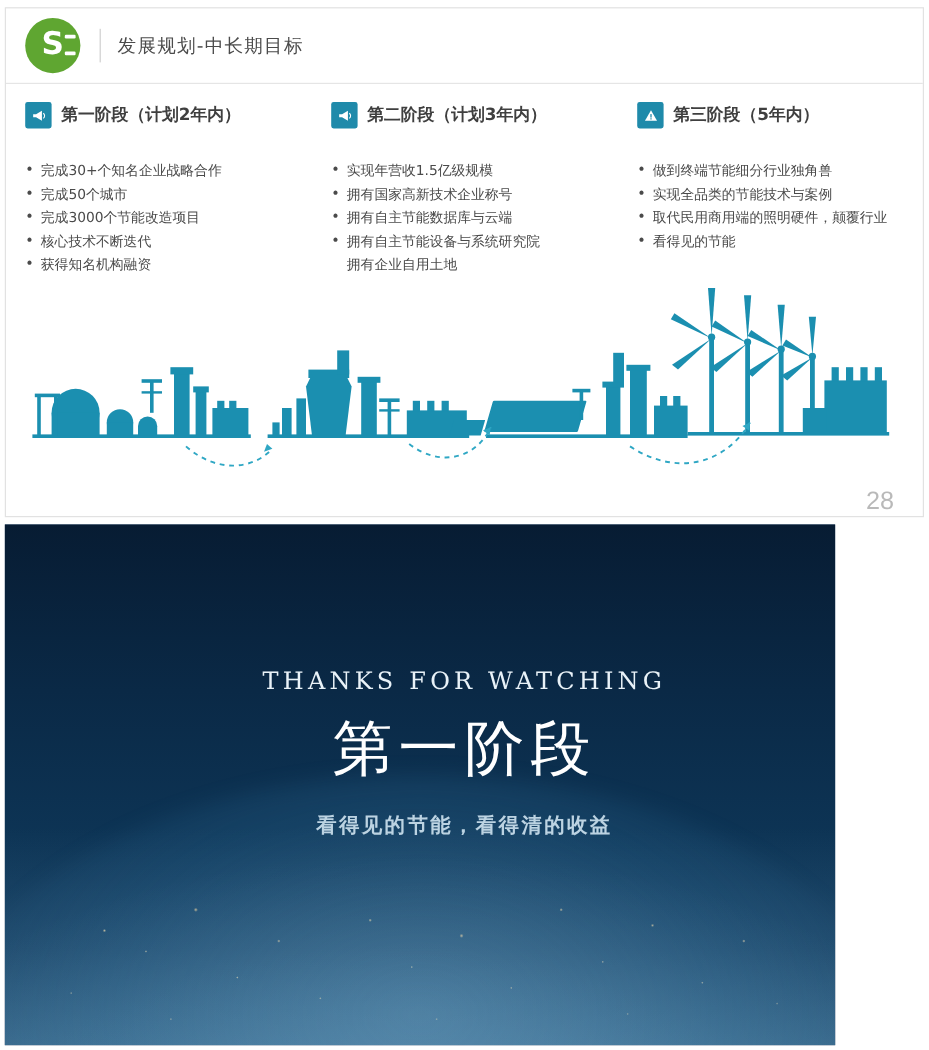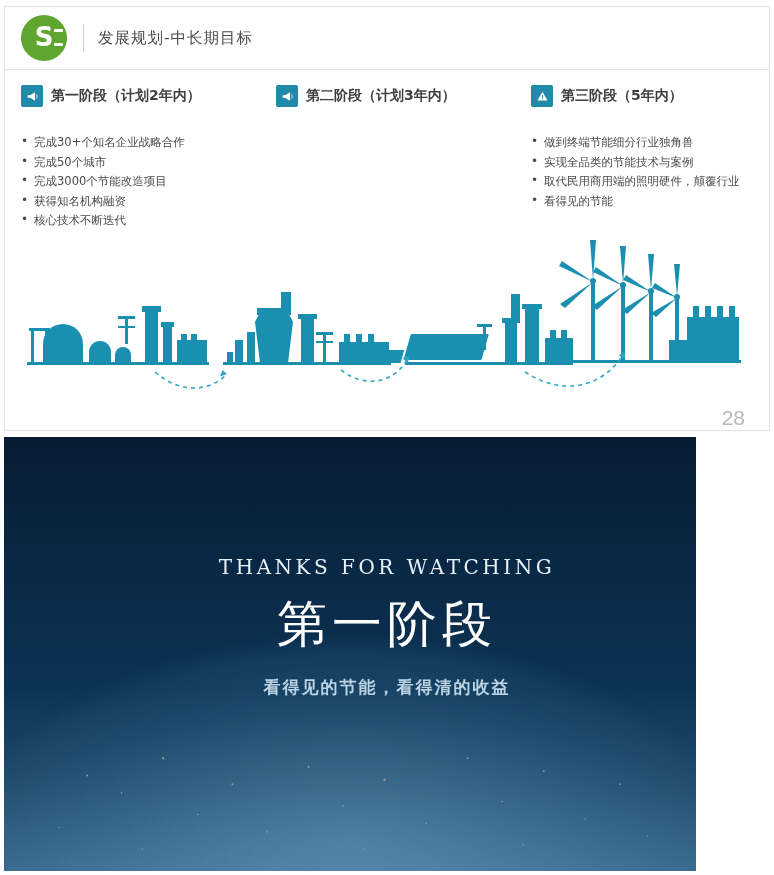--- a/index.html
+++ b/index.html
@@ -270,35 +270,42 @@
               <path d="M2 6.5h3l6-3.6v10.2l-6-3.6H2z" fill="#ffffff"></path>
               <path d="M12.4 5.4a3.2 3.2 0 0 1 0 5.2" stroke="#ffffff" stroke-width="1.1" fill="none"></path>
             </svg>
           </div>
           <div class="col-head-text">第一阶段（计划2年内）</div>
         </div>
         <ul>
           <li>完成30+个知名企业战略合作</li>
           <li>完成50个城市</li>
           <li>完成3000个节能改造项目</li>
+          <li>核心技术不断迭代</li>
           <li>获得知名机构融资</li>
-          <li>核心技术不断迭代</li>
         </ul>
       </div>
 
       <div class="col">
         <div class="col-head">
           <div class="head-icon">
             <svg width="13" height="13" viewBox="0 0 16 16" aria-hidden="true">
               <path d="M2 6.5h3l6-3.6v10.2l-6-3.6H2z" fill="#ffffff"></path>
               <path d="M12.4 5.4a3.2 3.2 0 0 1 0 5.2" stroke="#ffffff" stroke-width="1.1" fill="none"></path>
             </svg>
           </div>
           <div class="col-head-text">第二阶段（计划3年内）</div>
         </div>
+        <ul>
+          <li>实现年营收1.5亿级规模</li>
+          <li>拥有国家高新技术企业称号</li>
+          <li>拥有自主节能数据库与云端</li>
+          <li>拥有自主节能设备与系统研究院</li>
+          <li class="nobullet">拥有企业自用土地</li>
+        </ul>
       </div>
 
       <div class="col">
         <div class="col-head">
           <div class="head-icon alt">
             <svg width="13" height="13" viewBox="0 0 16 16" aria-hidden="true">
               <path d="M8 2.2 14.2 13H1.8z" fill="#ffffff"></path>
               <rect x="7.35" y="6.2" width="1.3" height="3.6" fill="#1f8aaa"></rect>
               <rect x="7.35" y="10.5" width="1.3" height="1.3" fill="#1f8aaa"></rect>
             </svg>

